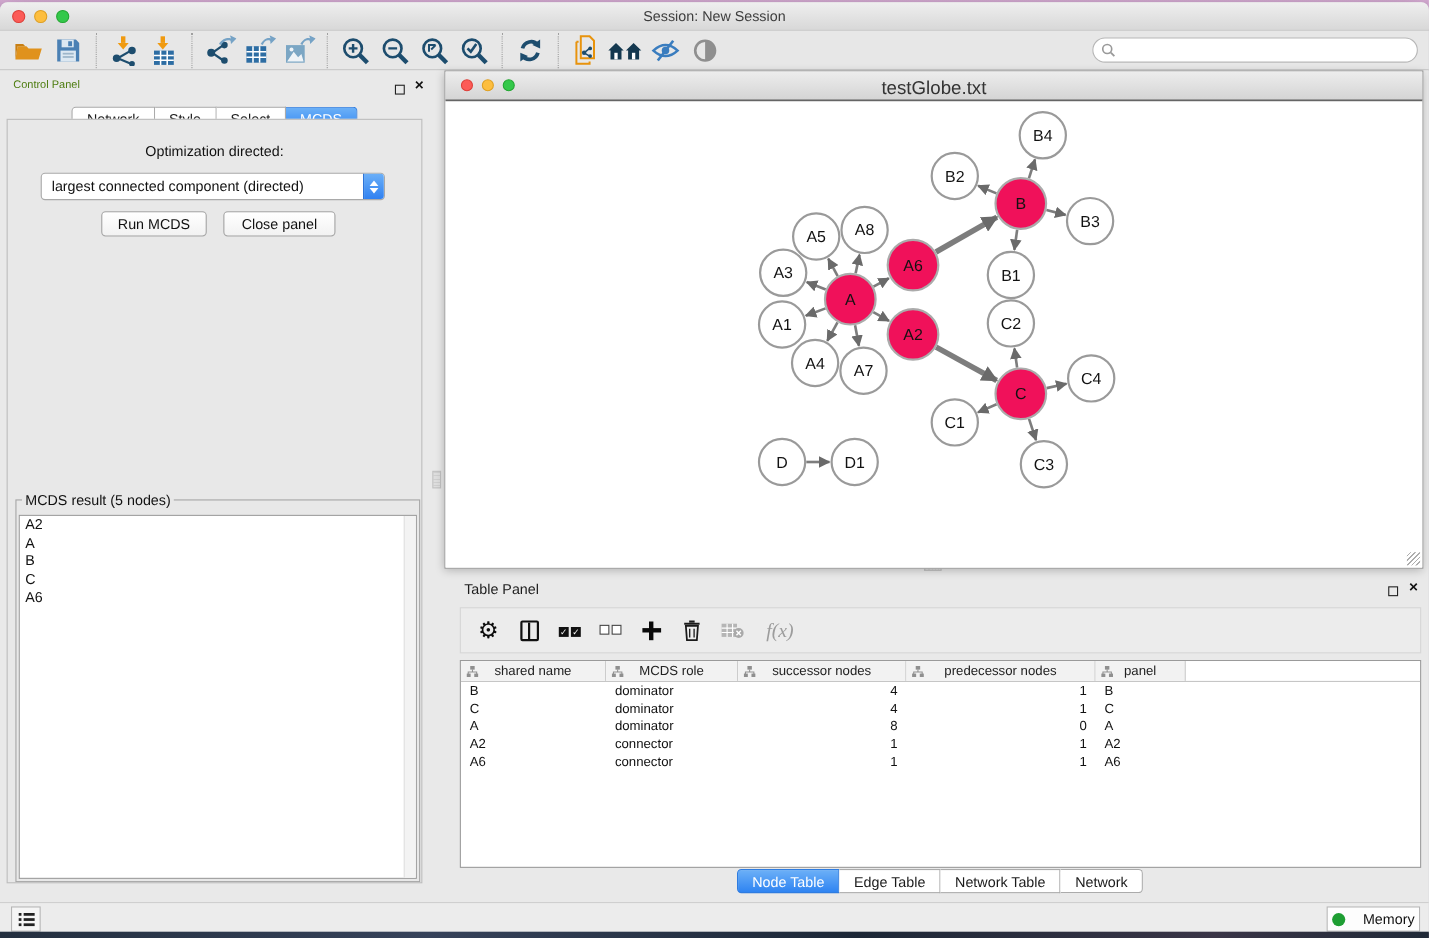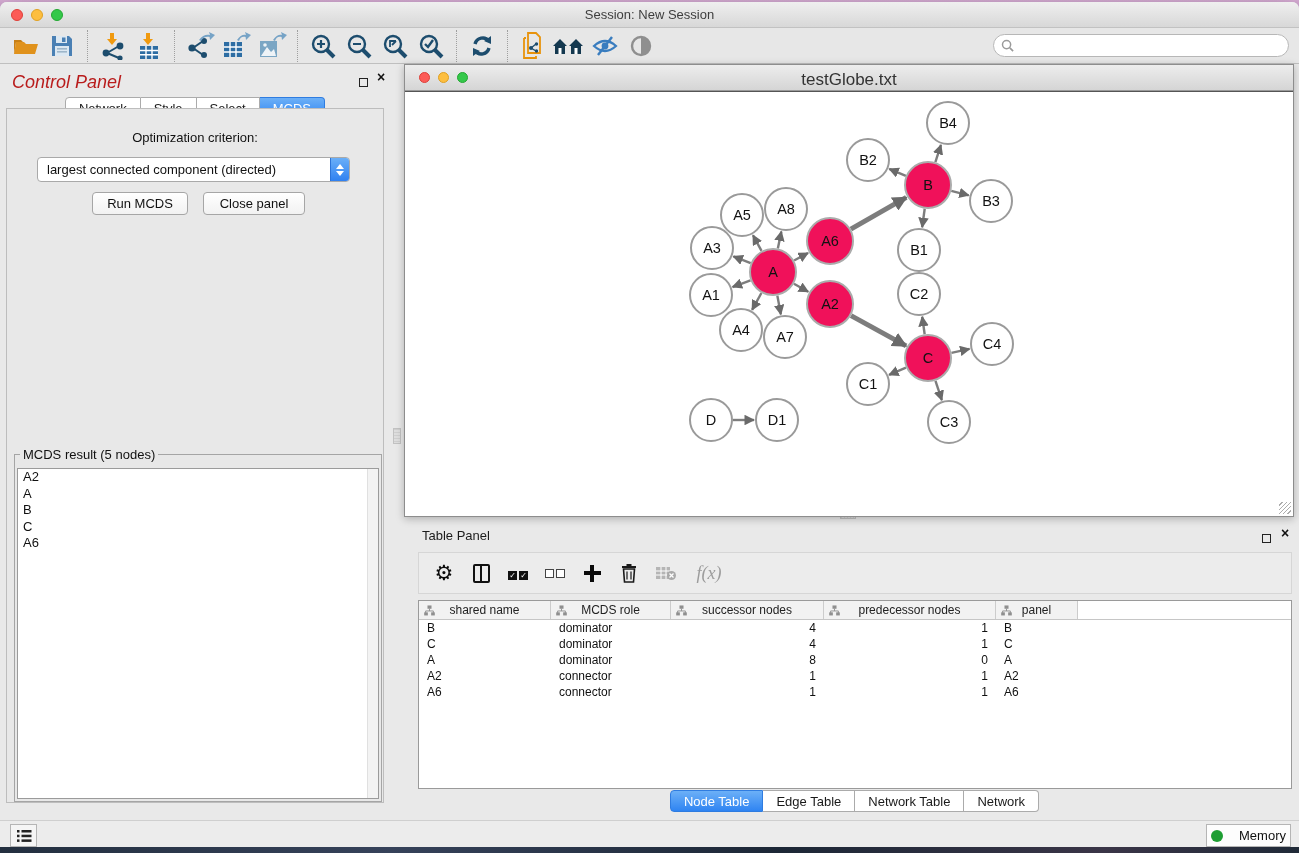--- a/index.html
+++ b/index.html
@@ -43,21 +43,21 @@
   .searchbox {
     position:absolute; right:10px; top:6px; width:296px; height:23px;
     background:#fff; border:1px solid #b7b7b7; border-radius:12px;
     display:flex; align-items:center; padding-left:7px;
   }
   .searchbox input { border:none; outline:none; flex:1; font-size:12px; background:transparent; margin-left:5px; font-family:"Liberation Sans",sans-serif;}
   
   .main { position:absolute; left:0; top:62px; width:1299px; height:756px; background:#e9e9e9; }
   
   .control-panel { position:absolute; left:0; top:0; width:390px; height:753px; }
-  .panel-head { position:absolute; left:12px; top:8px; font-size:18px; color:#b91c1c;font-style:italic; }
+  .panel-head { position:absolute; left:12px; top:8px; font-size:10px; color:#4d7c0f; }
   .panel-ctrl { position:absolute; top:9px; }
   .float-ico { width:9px; height:9px; border:1.5px solid #222; display:inline-block; }
   .close-ico { font-size:14px; font-weight:bold; color:#111; line-height:10px; }
   .cp-tabs { position:absolute; top:33px; left:0; width:390px; display:flex; justify-content:center; }
   .tab-btn {
     height:22px; padding:0 13px; background:#fff; border:1px solid #ababab; border-left:none;
     font-size:13px; color:#1a1a1a; display:flex; align-items:center; cursor:default;
   }
   .tab-btn:first-child { border-left:1px solid #ababab; border-radius:4px 0 0 4px; }
   .tab-btn:last-child { border-radius:0 4px 4px 0; }
@@ -344,21 +344,21 @@
       <div class="panel-head">Control Panel</div>
       <span class="panel-ctrl" style="left:359px;"><span class="float-ico"></span></span>
       <span class="panel-ctrl close-ico" style="left:377px; top:8px;">×</span>
       <div class="cp-tabs">
           <div class="tab-btn">Network</div>
           <div class="tab-btn">Style</div>
           <div class="tab-btn">Select</div>
           <div class="tab-btn active">MCDS</div>
         </div>
       <div class="cp-frame"></div>
-      <div class="opt-label">Optimization criterion:</div>
+      <div class="opt-label">Optimization directed:</div>
       <div class="dropdown">
         <span class="dd-text">largest connected component (directed)</span>
         <span class="dd-stepper">
             <span class="dd-up"></span>
             <span class="dd-dn"></span>
           </span>
       </div>
       <div class="cp-btn" style="left:92px; width:96px;">Run MCDS</div>
       <div class="cp-btn" style="left:203px; width:102px;">Close panel</div>
       <div class="fieldset">

